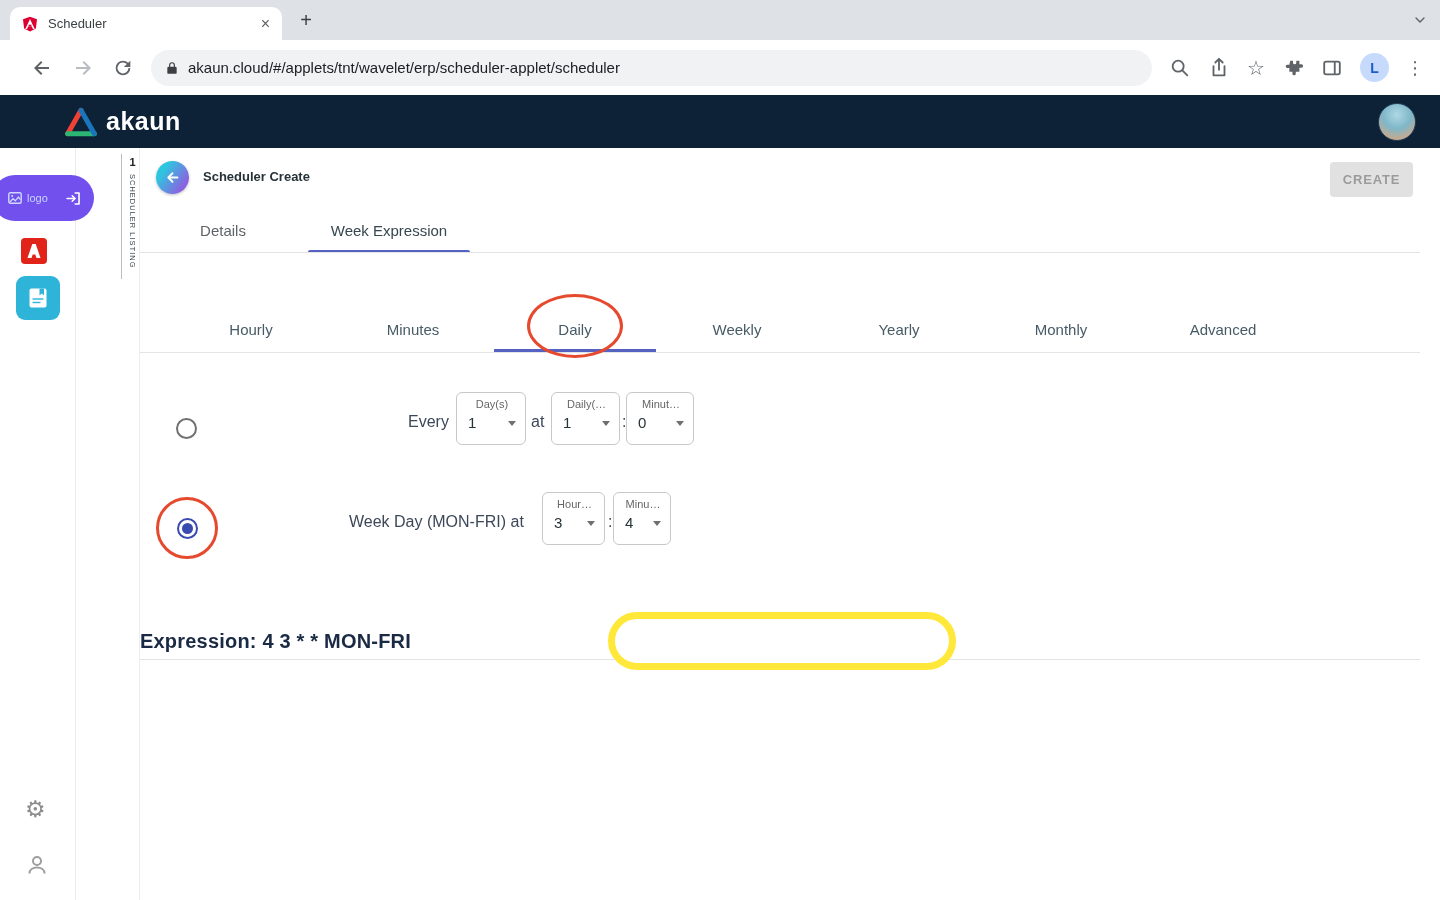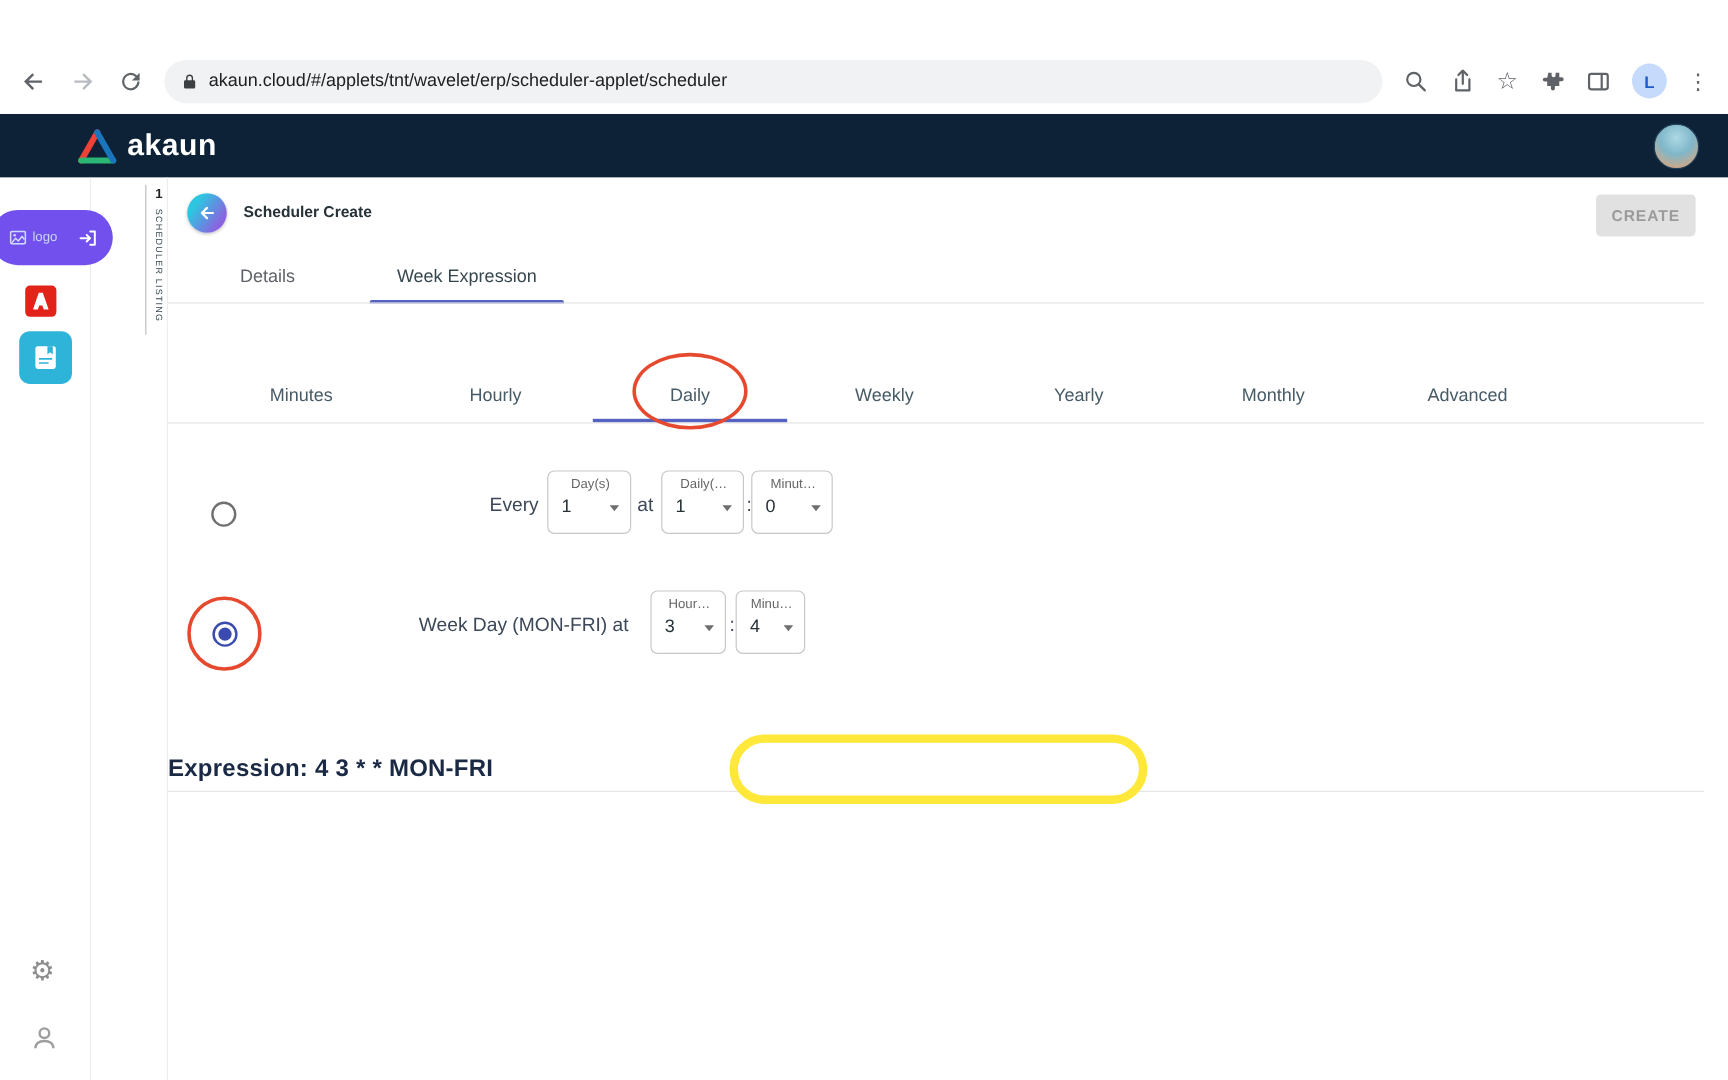--- a/index.html
+++ b/index.html
@@ -9,21 +9,21 @@
   
   .tabstrip { position:absolute; top:0; left:0; right:0; height:40px; background:#dee1e6; }
   .tab { position:absolute; left:10px; top:7px; width:272px; height:33px; background:#fff;
          border-radius:10px 10px 0 0; display:flex; align-items:center; padding:0 12px; }
   .tab-title { flex:1; font-size:13px; color:#3c4043; margin-left:10px; white-space:nowrap; overflow:hidden; }
   .tab-close { font-size:16px; color:#5f6368; line-height:16px; }
   .newtab { position:absolute; left:294px; top:9px; width:24px; height:24px; font-size:20px;
             color:#3c4043; text-align:center; line-height:22px; }
   .strip-chevron { position:absolute; right:12px; top:12px; }
 
-  .navbar { position:absolute; top:40px; left:0; right:0; height:55px; background:#fff;
+  .navbar { position:absolute; top:40px; left:14px; right:0; height:55px; background:#fff;
             display:flex; align-items:center; padding:0 16px; gap:17px; }
   .nav-ic { flex:0 0 auto; display:flex; align-items:center; justify-content:center; }
   .urlpill { flex:1 1 auto; height:36px; background:#f0f2f4; border-radius:18px;
              display:flex; align-items:center; padding:0 14px; gap:9px; min-width:0; }
   .url-text { font-size:15px; color:#202124; white-space:nowrap; overflow:hidden; }
   .profile-badge { width:29px; height:29px; border-radius:50%; background:#c6dafc; color:#1b5cc8;
                    font-weight:700; font-size:14px; display:flex; align-items:center; justify-content:center; }
   .kebab { font-size:18px; color:#5f6368; }
   .star-glyph { font-size:20px; color:#5f6368; line-height:20px; }
 
@@ -106,20 +106,39 @@
   .annot-daily { left:387px; top:146px; width:96px; height:64px; }
   .annot-radio { left:16px; top:349px; width:62px; height:62px; }
   .annot-expr { position:absolute; left:468px; top:464px; width:348px; height:58px;
                 border:7px solid #ffe839; border-radius:29px; background:#fff; z-index:2; }
 </style>
 </head>
 <body>
 
 <div class="screen">
 
+  <div class="tabstrip">
+    <div class="tab">
+      <span style="display:flex;">
+        <svg width="16" height="16" viewBox="0 0 16 16">
+          <polygon points="8,0.8 15,3.3 13.9,12.6 8,15.6 2.1,12.6 1,3.3" fill="#dd0031"></polygon>
+          <path d="M8 2.9 12.7 13H10.9L9.9 10.5H6.1L5.1 13H3.3Z" fill="#ffffff"></path>
+          <rect x="6.6" y="8.7" width="2.8" height="1.8" fill="#dd0031"></rect>
+        </svg>
+      </span>
+      <span class="tab-title">Scheduler</span>
+      <span class="tab-close">×</span>
+    </div>
+    <div class="newtab">+</div>
+    <div class="strip-chevron">
+      <svg width="16" height="16" viewBox="0 0 24 24">
+          <path d="M6 9l6 6 6-6" fill="none" stroke="#5f6368" stroke-width="2" stroke-linecap="round"></path>
+        </svg>
+    </div>
+  </div>
 
   <div class="navbar">
     <span class="nav-ic">
       <svg width="24" height="24" viewBox="0 0 24 24">
           <path d="M19 11H7.83l4.58-4.59L11 5l-7 7 7 7 1.41-1.41L7.83 13H19z" fill="#5f6368"></path>
         </svg>
     </span>
     <span class="nav-ic">
       <svg width="24" height="24" viewBox="0 0 24 24">
           <path d="M5 11h11.17l-4.58-4.59L13 5l7 7-7 7-1.41-1.41L16.17 13H5z" fill="#b8bcc1"></path>
@@ -240,22 +259,22 @@
     <div class="page-title">Scheduler Create</div>
     <div class="create-btn">CREATE</div>
 
     <div class="main-tabs">
       <div class="main-tab">Details</div>
       <div class="main-tab active">Week Expression</div>
     </div>
     <div class="divider" style="top:104px;"></div>
 
     <div class="subtabs">
+      <div class="subtab">Hourly</div>
       <div class="subtab">Minutes</div>
-      <div class="subtab">Hourly</div>
       <div class="subtab active">Daily</div>
       <div class="subtab">Weekly</div>
       <div class="subtab">Yearly</div>
       <div class="subtab">Monthly</div>
       <div class="subtab">Advanced</div>
     </div>
     <div class="divider" style="top:204px;"></div>
 
     <div class="annot annot-daily"></div>
 

